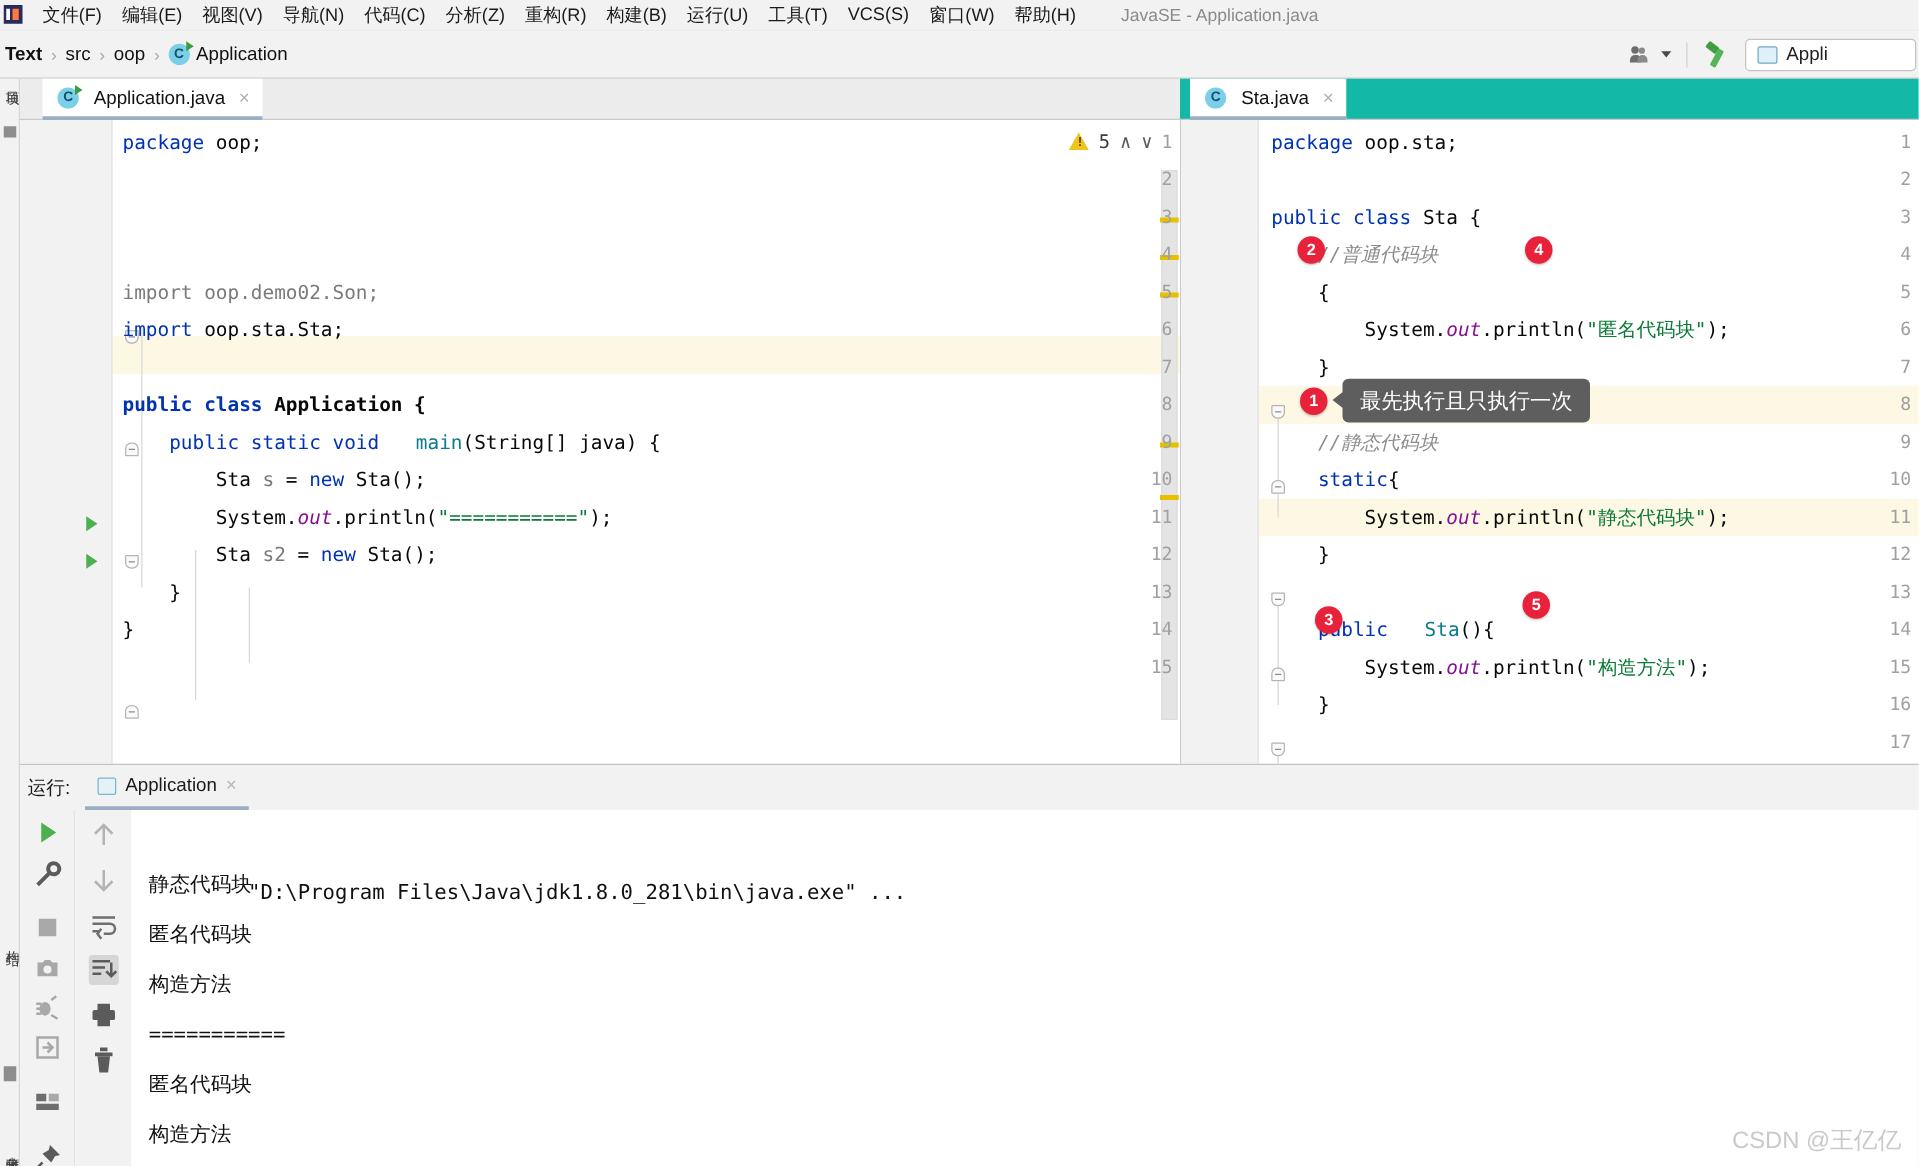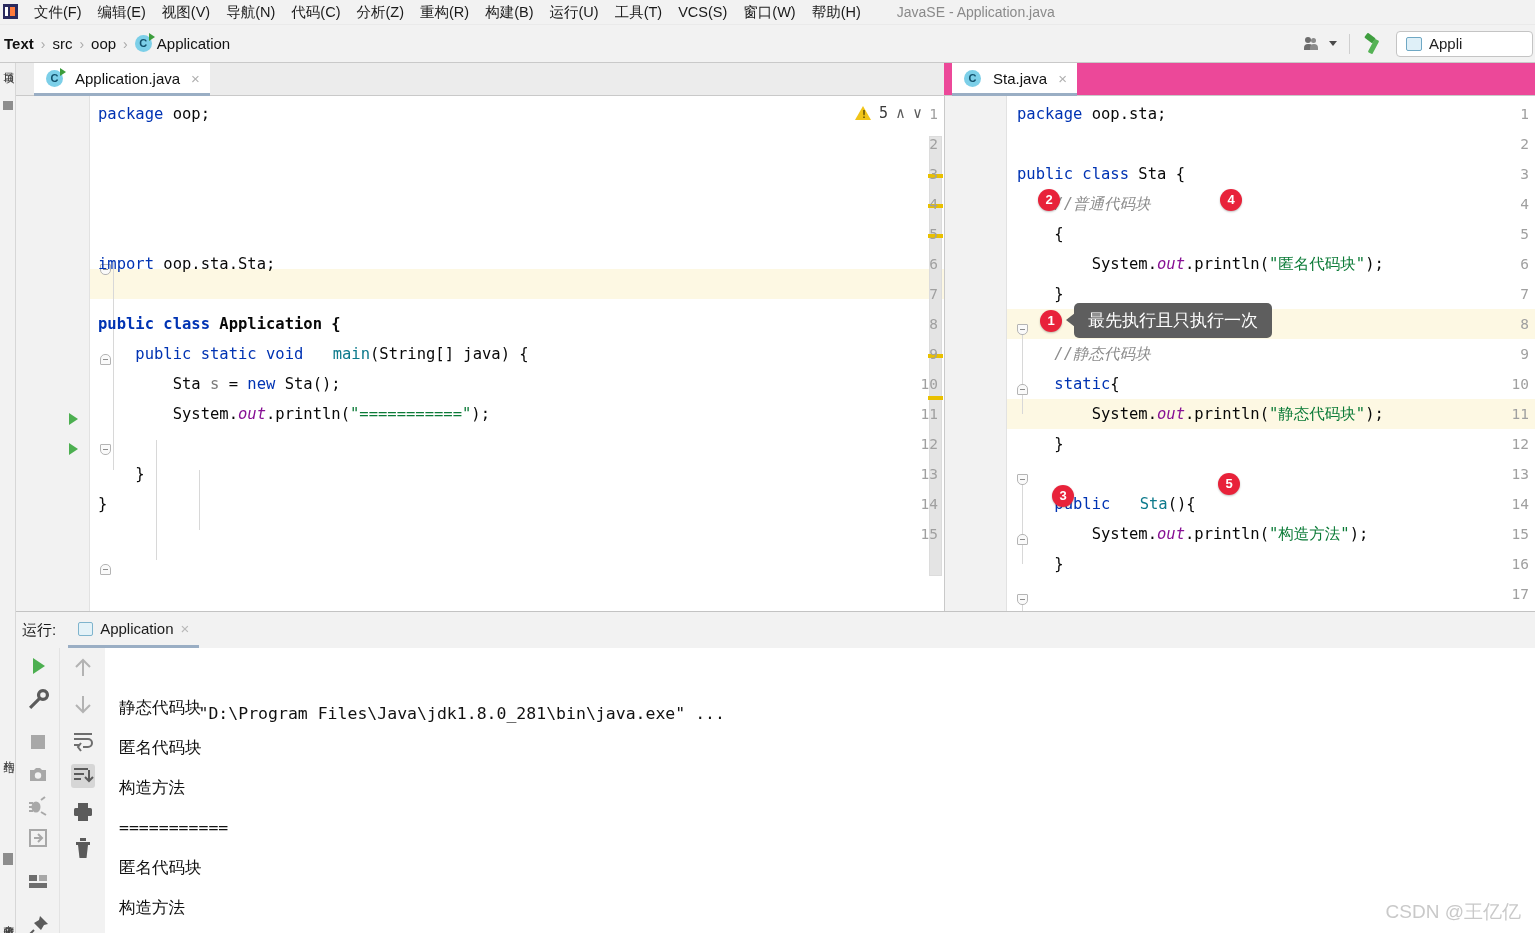--- a/index.html
+++ b/index.html
@@ -95,21 +95,21 @@
     position: absolute; left: 3px; width: 10px; height: 10px; background: #888;
   }
 
   
   .tabs-left {
     position: absolute; left: 16px; top: 63px; width: 928px; height: 33px;
     background: #ececec; border-bottom: 1px solid #c9c9c9;
   }
   .tabs-right {
     position: absolute; left: 944px; top: 63px; width: 591px; height: 33px;
-    background: #ec4899; border-bottom: 1px solid #c9c9c9;
+    background: #14b8a6; border-bottom: 1px solid #c9c9c9;
   }
   .tab {
     position: absolute; top: 0; height: 33px;
     display: flex; align-items: center; gap: 7px;
     padding: 0 10px 0 12px;
     background: #fff; font-size: 15px; color: #111; white-space: nowrap;
   }
   .tab.active { border-bottom: 3px solid #9aaec4; }
   .tab .x { color: #b0b0b0; font-size: 15px; margin-left: 4px; }
 
@@ -365,33 +365,35 @@
     <div class="warnmark" style="top:138px;"></div>
     <div class="warnmark" style="top:258px;"></div>
     <div class="warnmark" style="top:300px;"></div>
   <div class="lnum" style="top: 3px;">1</div>
       <div class="codeline" style="top: 3px; left: 82px;"><span class="kw">package</span><span class="plain"> oop;</span></div>
       <div class="lnum" style="top: 33px;">2</div>
       <div class="codeline" style="top: 33px; left: 82px;"></div>
       <div class="lnum" style="top: 63px;">3</div>
       <div class="lnum" style="top: 93px;">4</div>
       <div class="lnum" style="top: 123px;">5</div>
+      <div class="codeline" style="top: 123px; left: 82px;"><span class="grey">import oop.demo02.Son;</span></div>
       <div class="lnum" style="top: 153px;">6</div>
       <div class="codeline" style="top: 153px; left: 82px;"><span class="kw">import</span><span class="plain"> oop.sta.Sta;</span></div>
       <div class="lnum" style="top: 183px;">7</div>
       <div class="codeline" style="top: 183px; left: 82px;"></div>
       <div class="lnum" style="top: 213px;">8</div>
       <div class="codeline" style="top: 213px; left: 82px; font-weight: bold;"><span class="kw">public class</span><span class="plain"> Application {</span></div>
       <div class="lnum" style="top: 243px;">9</div>
       <div class="codeline" style="top: 243px; left: 82px;"><span class="plain">    </span><span class="kw">public static void</span><span class="plain"> </span><span class="typ">main</span><span class="plain">(String[] java) {</span></div>
       <div class="lnum" style="top: 273px;">10</div>
       <div class="codeline" style="top: 273px; left: 82px;"><span class="plain">        Sta </span><span class="grey">s</span><span class="plain"> = </span><span class="kw">new</span><span class="plain"> Sta();</span></div>
       <div class="lnum" style="top: 303px;">11</div>
       <div class="codeline" style="top: 303px; left: 82px;"><span class="plain">        System.</span><span class="fld">out</span><span class="plain">.println(</span><span class="str">"==========="</span><span class="plain">);</span></div>
       <div class="lnum" style="top: 333px;">12</div>
+      <div class="codeline" style="top: 333px; left: 82px;"><span class="plain">        Sta </span><span class="grey">s2</span><span class="plain"> = </span><span class="kw">new</span><span class="plain"> Sta();</span></div>
       <div class="lnum" style="top: 363px;">13</div>
       <div class="codeline" style="top: 363px; left: 82px;"><span class="plain">    }</span></div>
       <div class="lnum" style="top: 393px;">14</div>
       <div class="codeline" style="top: 393px; left: 82px;"><span class="plain">}</span></div>
       <div class="lnum" style="top: 423px;">15</div>
       <div class="codeline" style="top: 423px; left: 82px;"></div>
     </div>
 
   <div class="editor editor-right">
     <div class="rowhl" style="left:0;top:213px;width:591px;"></div>

